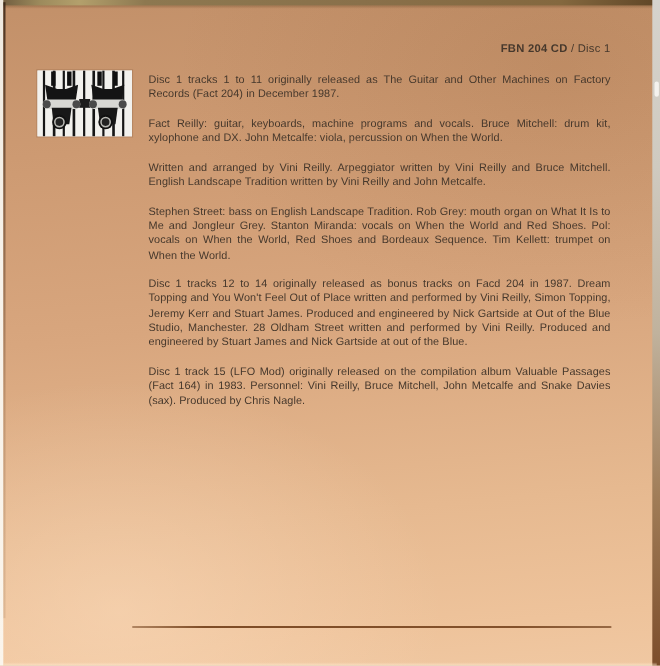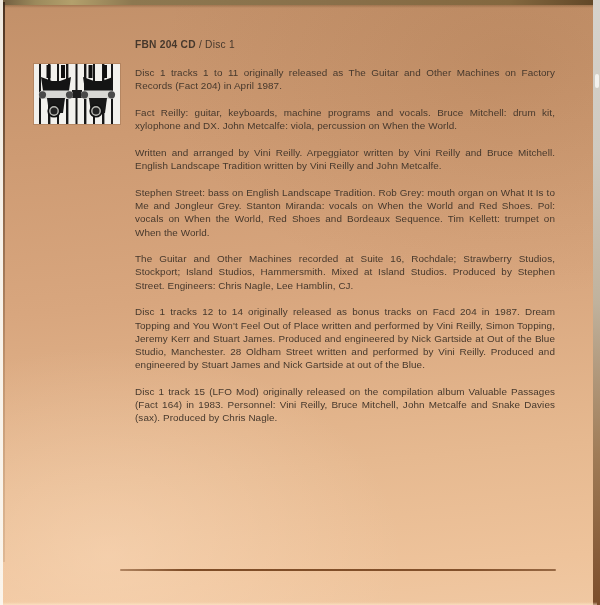--- a/index.html
+++ b/index.html
@@ -44,21 +44,21 @@
     box-shadow:0 0 0 1px rgba(120,85,55,.25);
     background:#f2f1ed;
   }
   
   .content{
     position:absolute;left:135px;top:38px;width:420px;
     color:#46382c;
     font-size:9.9px;line-height:13.2px;letter-spacing:.08px;
     text-align:justify;
   }
-  .catalog-line{margin:0 0 15px 0;font-size:10.2px;letter-spacing:.25px;text-align:left;}
+  .catalog-line{margin:0 0 15px 0;font-size:10.2px;letter-spacing:.25px;text-align:right;}
   .catalog-line .bold{font-weight:bold;}
   .content p{margin:0 0 13.5px 0;}
 </style>
 </head>
 <body>
 
 <div class="paper">
 
   <svg class="artwork" viewBox="0 0 86 60" xmlns="http://www.w3.org/2000/svg">
     <rect x="0" y="0" width="86" height="60" fill="#f2f1ed"></rect>
@@ -99,25 +99,24 @@
       <path d="M55,34 L73,34 L71,49 L57,49 Z" fill="#181818"></path>
       <circle cx="62" cy="47" r="6.6" fill="#101010"></circle>
       <circle cx="62" cy="47" r="4.2" fill="#232323" stroke="#b9b9b4" stroke-width="1.4"></circle>
     </g>
   </svg>
 
   <div class="content">
     <div class="catalog-line">
       <span class="bold">FBN 204 CD</span><span> / Disc 1</span>
     </div>
-    <p>Disc 1 tracks 1 to 11 originally released as The Guitar and Other Machines on Factory Records (Fact 204) in April 1987.</p>
+    <p>Disc 1 tracks 1 to 11 originally released as The Guitar and Other Machines on Factory Records (Fact 204) in December 1987.</p>
     <p>Fact Reilly: guitar, keyboards, machine programs and vocals. Bruce Mitchell: drum kit, xylophone and DX. John Metcalfe: viola, percussion on When the World.</p>
     <p>Written and arranged by Vini Reilly. Arpeggiator written by Vini Reilly and Bruce Mitchell. English Landscape Tradition written by Vini Reilly and John Metcalfe.</p>
     <p>Stephen Street: bass on English Landscape Tradition. Rob Grey: mouth organ on What It Is to Me and Jongleur Grey. Stanton Miranda: vocals on When the World and Red Shoes. Pol: vocals on When the World, Red Shoes and Bordeaux Sequence. Tim Kellett: trumpet on When the World.</p>
-    <p>The Guitar and Other Machines recorded at Suite 16, Rochdale; Strawberry Studios, Stockport; Island Studios, Hammersmith. Mixed at Island Studios. Produced by Stephen Street. Engineers: Chris Nagle, Lee Hamblin, CJ.</p>
     <p>Disc 1 tracks 12 to 14 originally released as bonus tracks on Facd 204 in 1987. Dream Topping and You Won't Feel Out of Place written and performed by Vini Reilly, Simon Topping, Jeremy Kerr and Stuart James. Produced and engineered by Nick Gartside at Out of the Blue Studio, Manchester. 28 Oldham Street written and performed by Vini Reilly. Produced and engineered by Stuart James and Nick Gartside at out of the Blue.</p>
     <p>Disc 1 track 15 (LFO Mod) originally released on the compilation album Valuable Passages (Fact 164) in 1983. Personnel: Vini Reilly, Bruce Mitchell, John Metcalfe and Snake Davies (sax). Produced by Chris Nagle.</p>
   </div>
 
   <div class="fold-line"></div>
 </div>
 
 <div class="edge-top"></div>
 <div class="edge-top-shade"></div>
 <div class="edge-left-white"></div>

